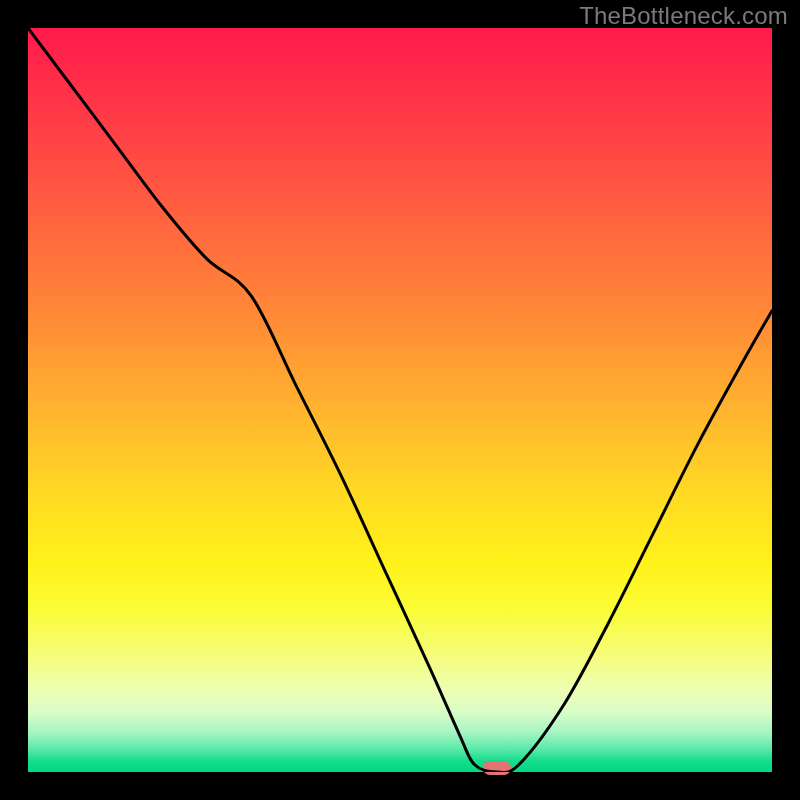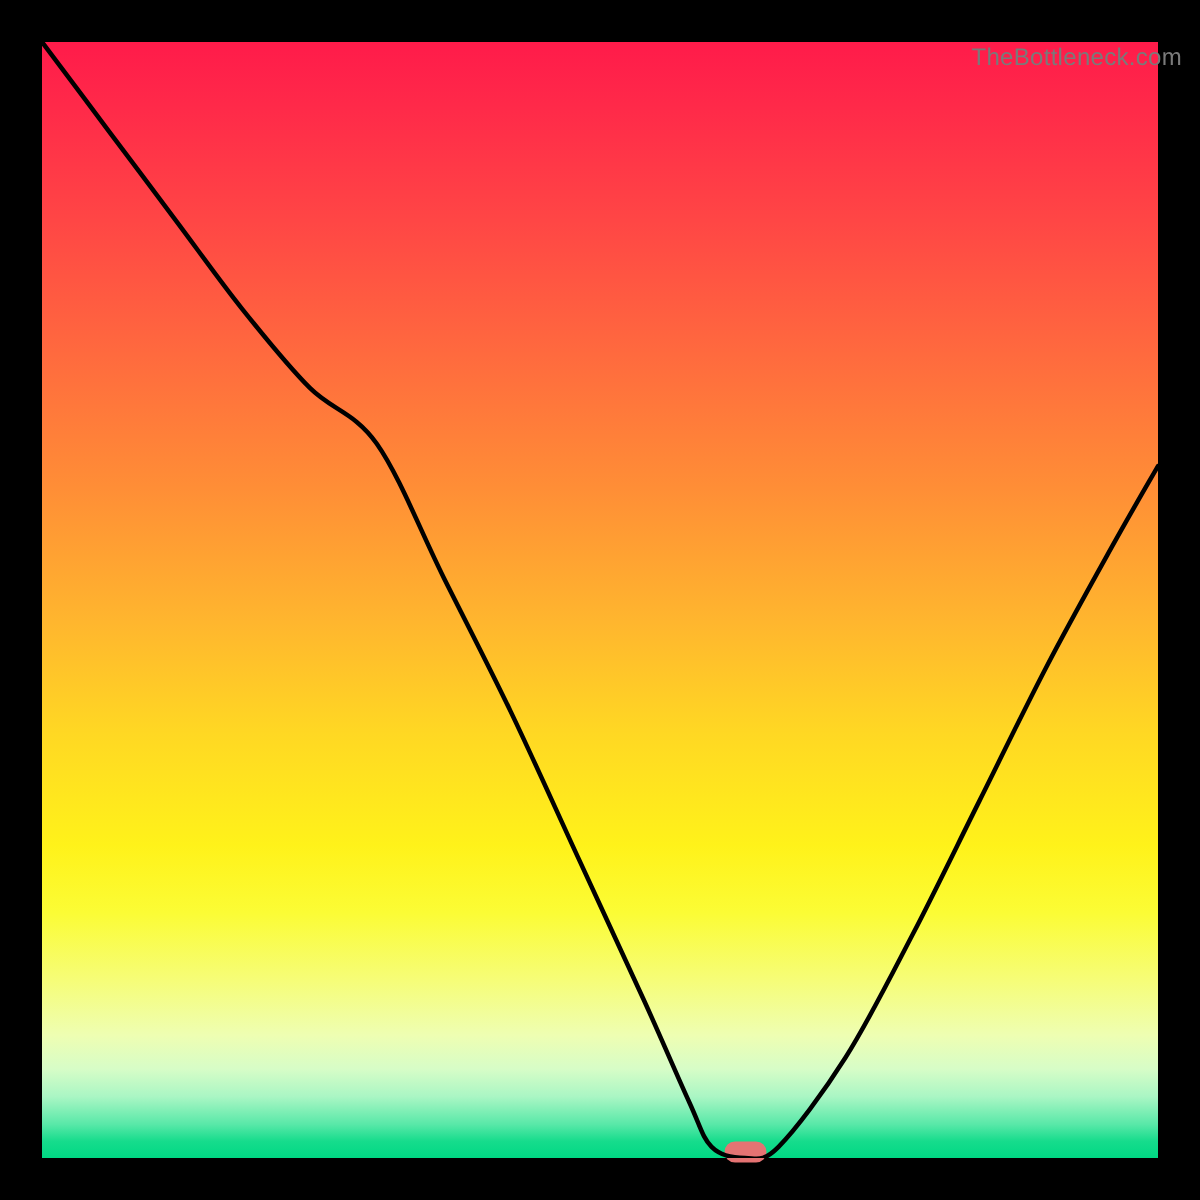--- a/index.html
+++ b/index.html
@@ -15,25 +15,24 @@
     position: relative;
     width: 800px;
     height: 800px;
     background: #000;
   }
   .watermark {
     position: absolute;
     top: 2px;
     right: 12px;
     color: #7a7a7a;
-    font-size: 16px;
+    font-size: 24px;
     letter-spacing: 0.2px;
     font-weight: 400;
     z-index: 5;
-    margin-top: 28px;
   }
   .plot {
     position: absolute;
     left: 28px;
     top: 28px;
     width: 744px;
     height: 744px;
     
     background: linear-gradient(to bottom,
       #ff1b4a 0%,

